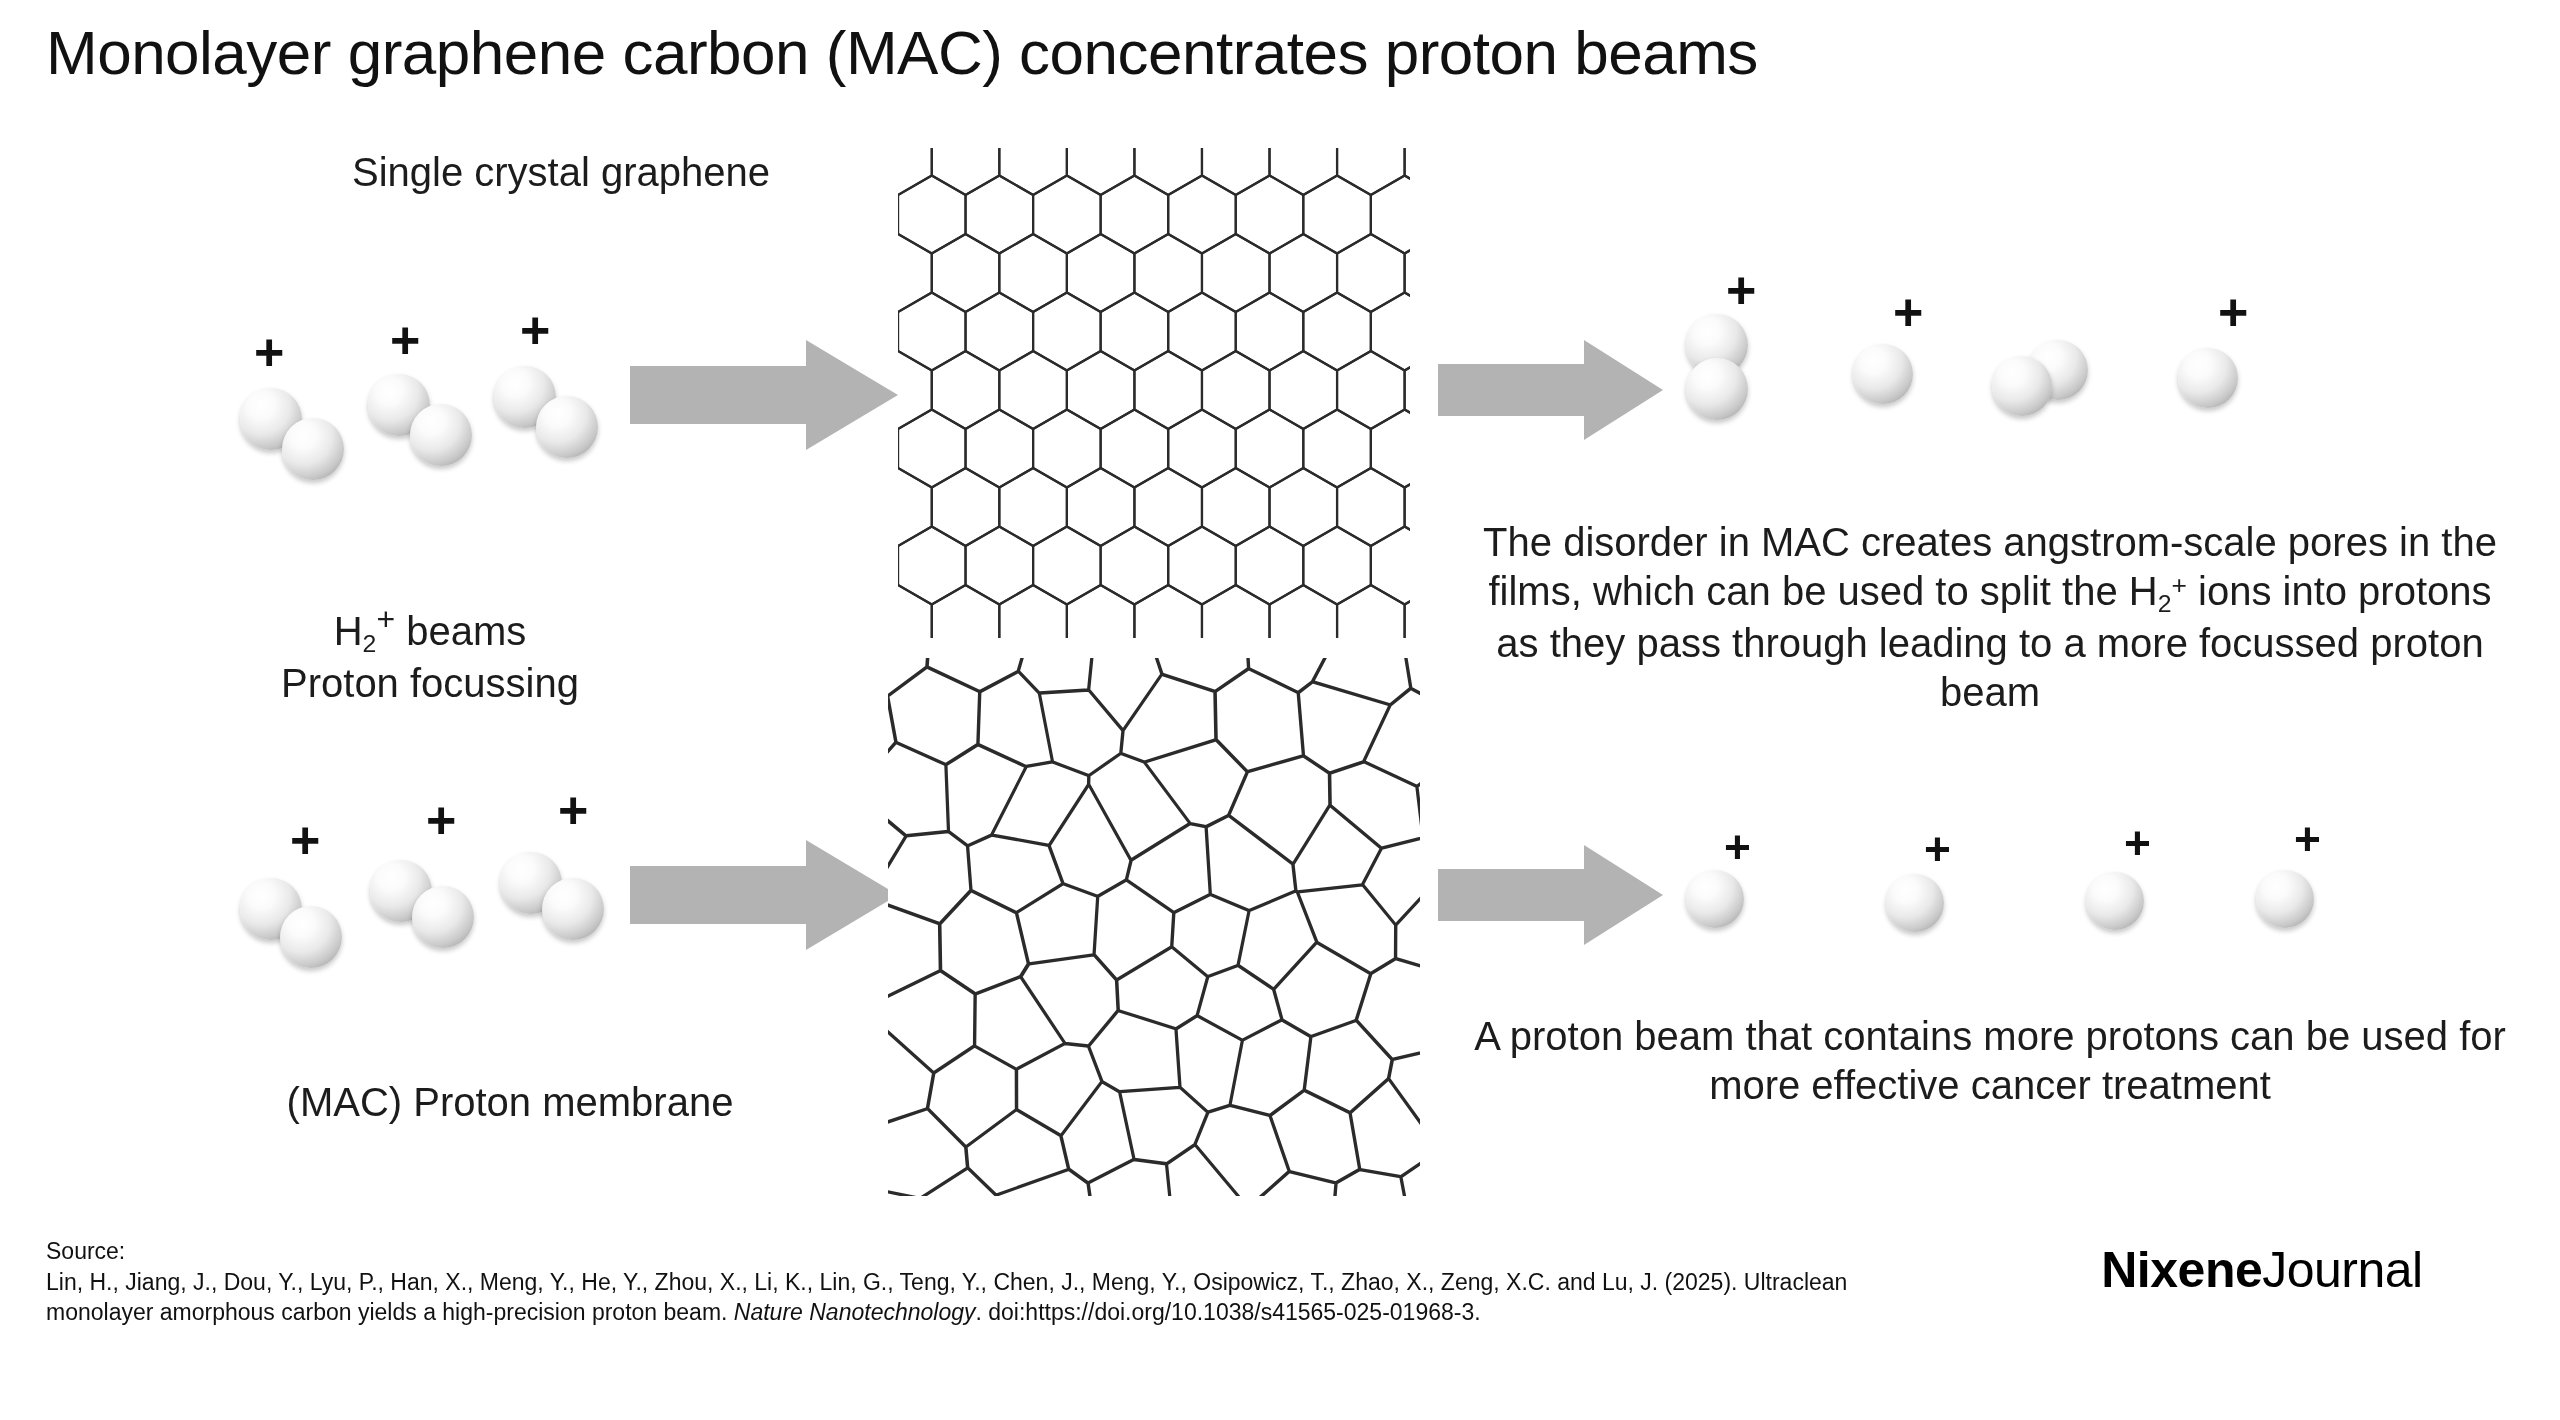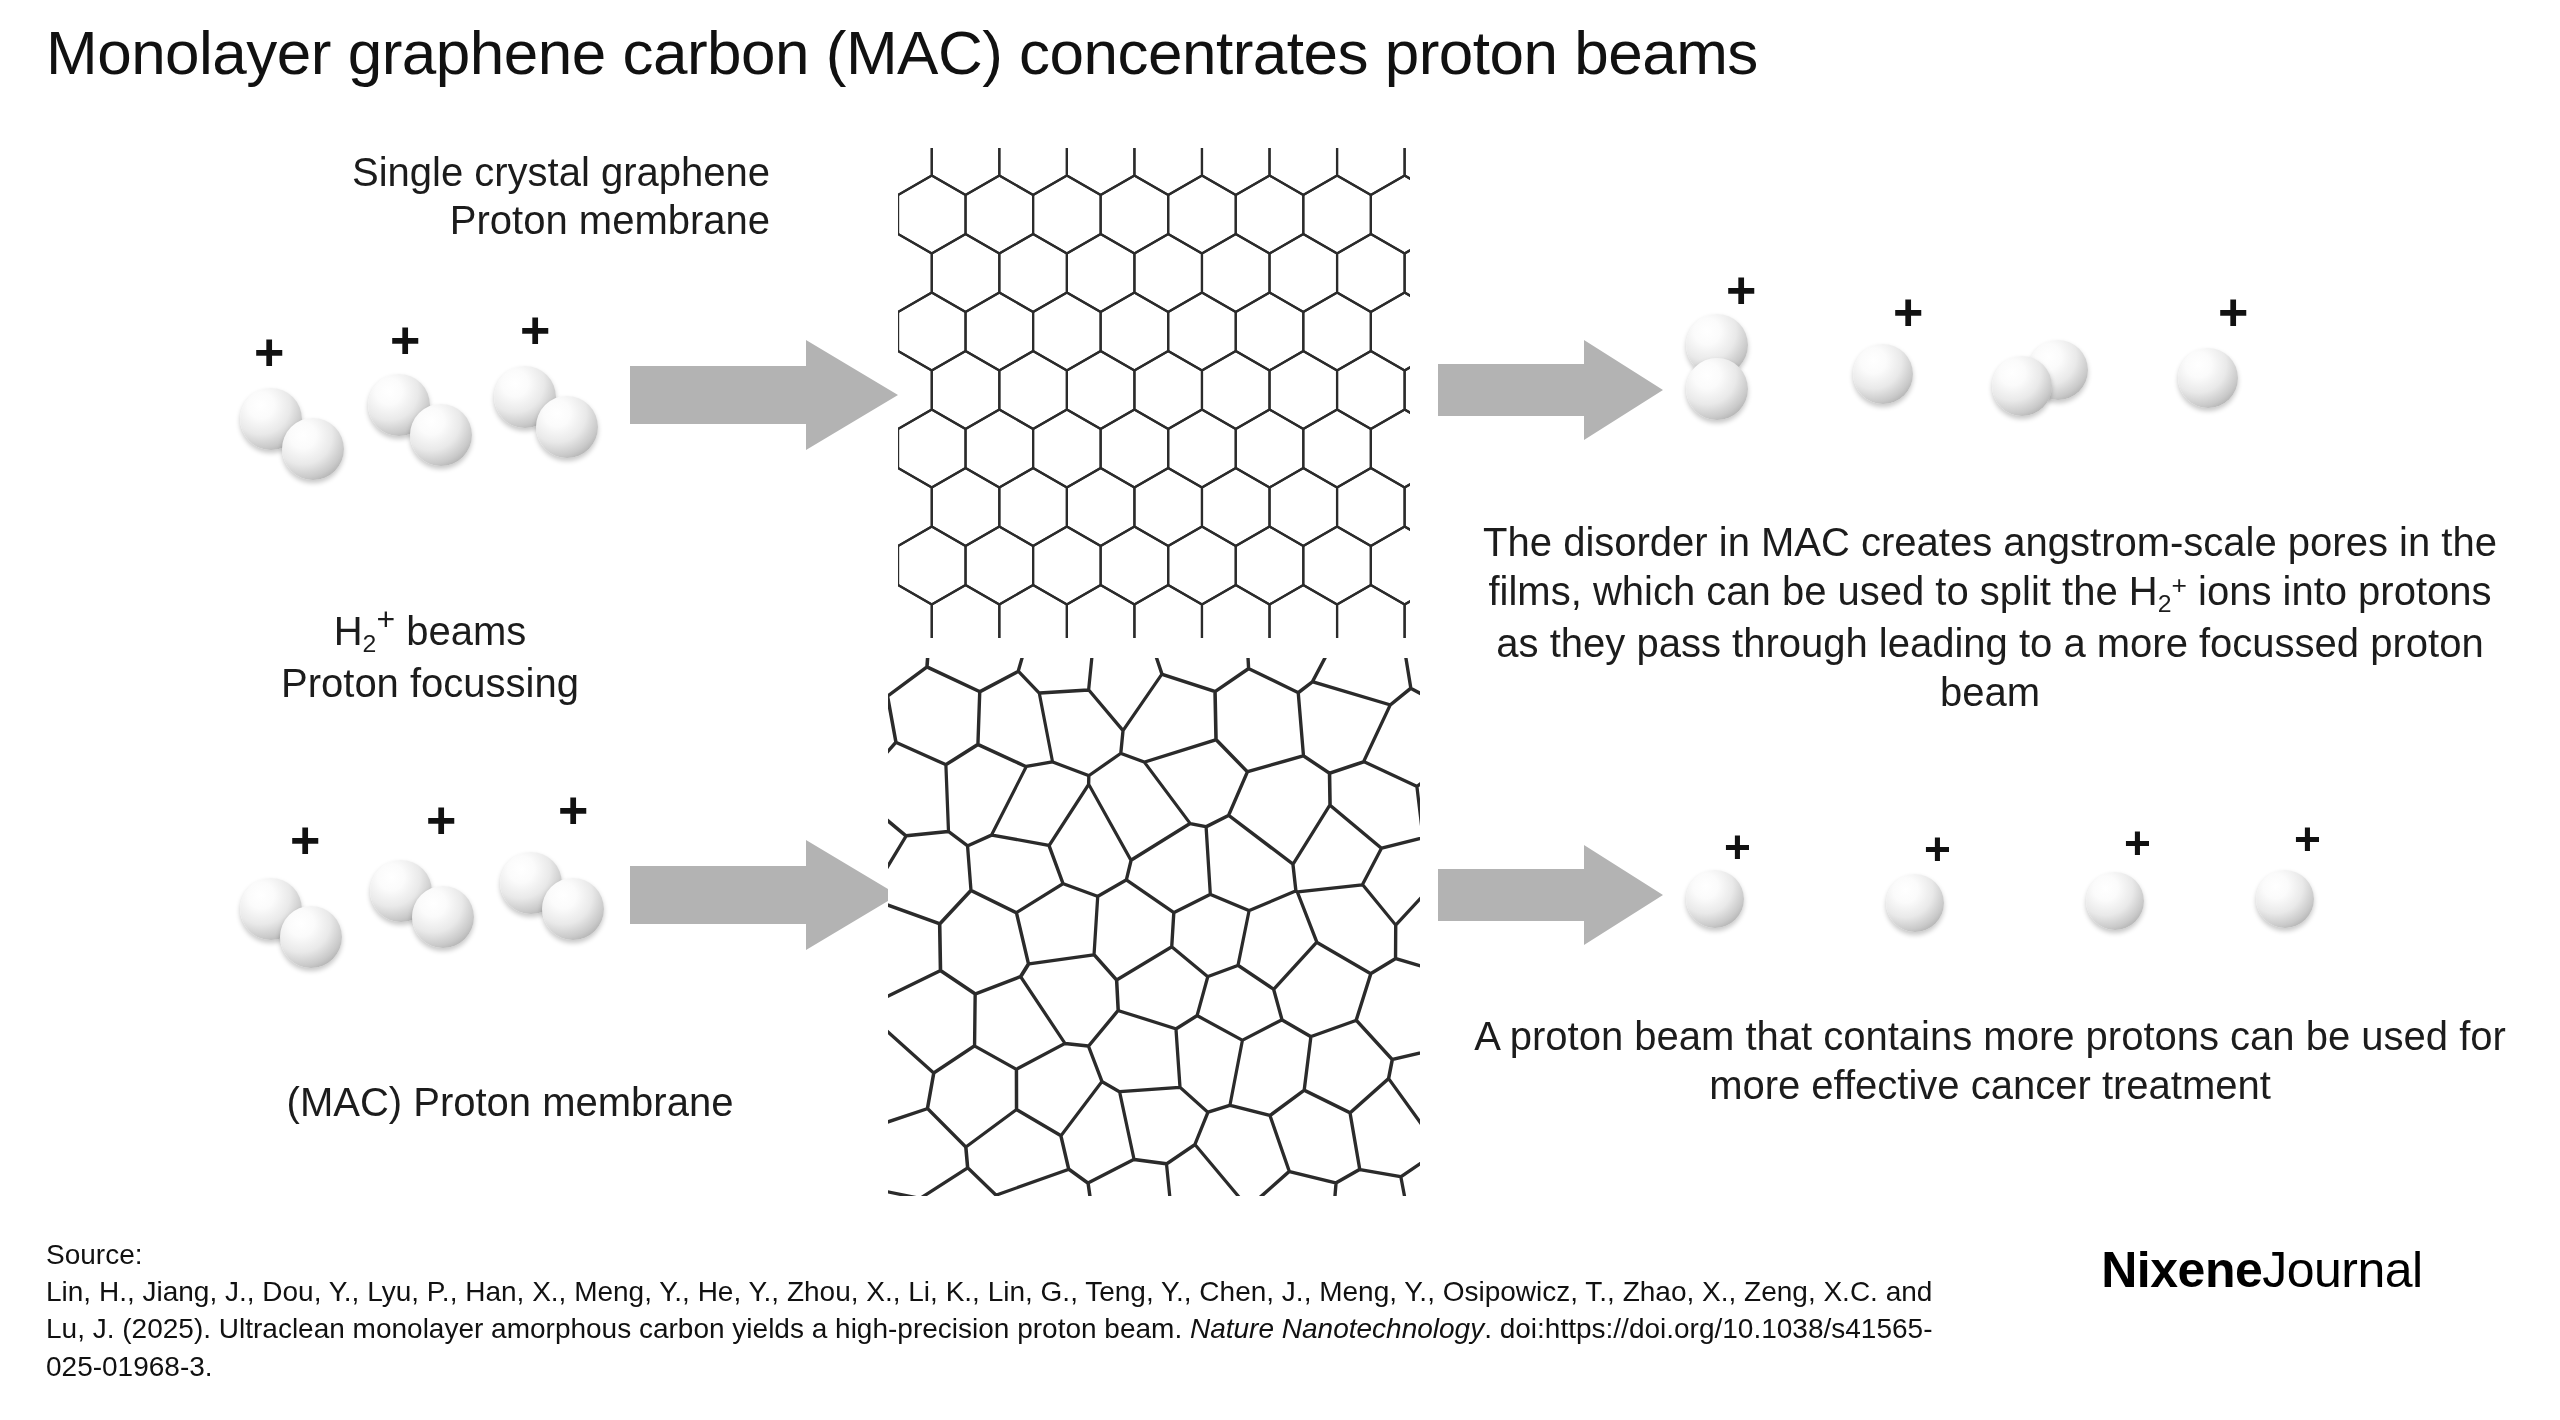--- a/index.html
+++ b/index.html
@@ -47,40 +47,39 @@
     background:
       radial-gradient(circle at 34% 28%, #ffffff 0%, #fbfbfb 22%, #e9e9e9 48%, #c9c9c9 70%, #a8a8a8 86%, #9a9a9a 100%);
     box-shadow:0 3px 5px rgba(0,0,0,0.22);
   }
   .plus{position:absolute;font-size:52px;line-height:1;font-weight:700;color:#111;
         font-family:"Liberation Sans",sans-serif;}
   .plus.sm{font-size:46px;}
 
   
   .source{position:absolute;left:46px;top:1236px;width:1900px;
-          font-size:28px;line-height:1.33;color:#111;}
+          font-size:23px;line-height:1.33;color:#111;}
   .source .ital{font-style:italic;}
   .src-head{display:block;}
 
   .brand{position:absolute;right:38px;top:1244px;text-align:center;width:520px;}
   .brand-name{font-size:50px;line-height:1.05;letter-spacing:-0.5px;color:#000;}
   .brand-name b{font-weight:700;}
   .brand-name span.reg{font-weight:400;}
   .brand-vol{font-size:30px;margin-top:14px;color:#111;}
 </style>
 </head>
 <body>
 
 <div class="page">
 
   <div class="title">Monolayer graphene carbon (MAC) concentrates proton beams</div>
 
   <div class="lbl lbl-graphene">
     <div>Single crystal graphene</div>
-    <div>Proton membrane</div>
   </div>
 
   <div class="pgroup" style="left:240px;top:340px;width:130px;height:130px;">
     <div class="plus" style="left:14px;top:-14px;">+</div>
     <div class="sphere" style="left:0px;top:48px;width:62px;height:62px;"></div>
     <div class="sphere" style="left:42px;top:78px;width:62px;height:62px;"></div>
   </div>
   <div class="pgroup" style="left:378px;top:330px;width:130px;height:130px;">
     <div class="plus" style="left:12px;top:-16px;">+</div>
     <div class="sphere" style="left:-10px;top:44px;width:62px;height:62px;"></div>

